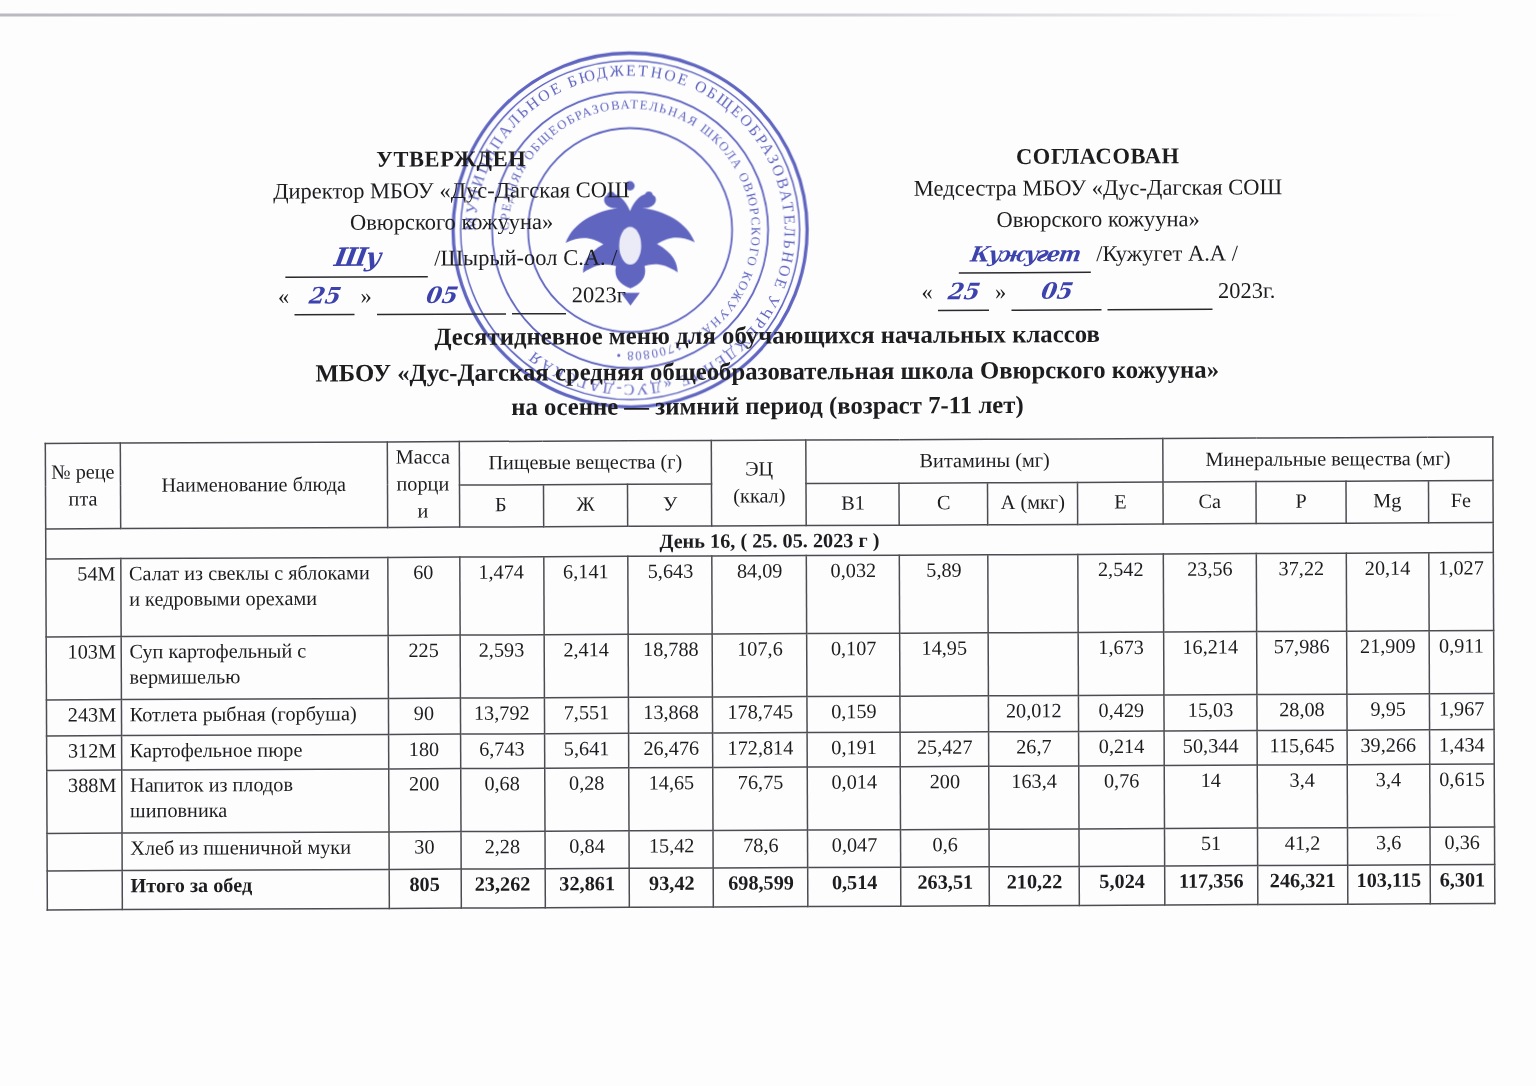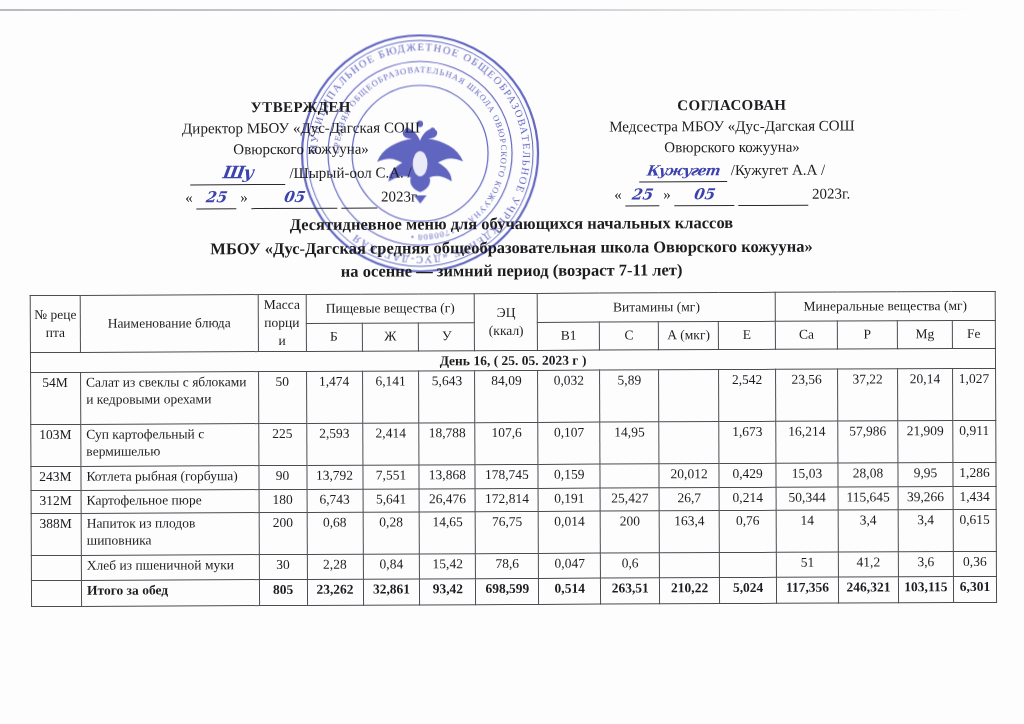--- a/index.html
+++ b/index.html
@@ -23,21 +23,21 @@
          filter:blur(.3px);}
   
   .doc-title{position:absolute;top:212px;left:0;width:100%;text-align:center;font-weight:bold;
              font-size:16.5px;line-height:23.5px;z-index:3;}
   
   .menu-table{position:absolute;left:30px;top:293px;width:966px;border-collapse:collapse;z-index:3;
               font-size:13.5px;}
   .menu-table th,.menu-table td{border:1px solid #4c4c52;padding:1px 3px;text-align:center;
               vertical-align:top;font-weight:normal;line-height:17px;}
   .menu-table thead th{vertical-align:middle;line-height:18px;}
-  .menu-table .recipe-cell{text-align:center;padding-left:2px;}
+  .menu-table .recipe-cell{text-align:right;padding-left:2px;}
   .menu-table .dish-cell{text-align:left;padding-left:5px;margin-top:20px;}
   .menu-table .day-row td{font-weight:bold;border-left:1px solid #4c4c52;border-right:1px solid #4c4c52;
               padding:1px 0;}
   .menu-table .day-row span{}
   .menu-table tr.bold-row td{font-weight:bold;}
   .narrow{overflow-wrap:anywhere;word-break:break-all;}
   .r1{height:52px}.r2{height:42px}.r3{height:24px}.r4{height:23px}.r5{height:42px}.r6{height:25px}.r7{height:26px}
 </style>
 </head>
 <body>
@@ -166,21 +166,21 @@
         <th>Fe</th>
       </tr>
     </thead>
     <tbody>
       <tr class="day-row">
         <td colspan="15"><span>День 16,   ( 25. 05.  2023 г )</span></td>
       </tr>
     <tr class="r1">
             <td class="recipe-cell">54М</td>
             <td class="dish-cell">Салат из свеклы с яблоками и кедровыми орехами</td>
-            <td>50</td>
+            <td>60</td>
             <td>1,474</td>
             <td>6,141</td>
             <td>5,643</td>
             <td>84,09</td>
             <td>0,032</td>
             <td>5,89</td>
             <td></td>
             <td>2,542</td>
             <td>23,56</td>
             <td>37,22</td>
@@ -212,21 +212,21 @@
             <td>7,551</td>
             <td>13,868</td>
             <td>178,745</td>
             <td>0,159</td>
             <td></td>
             <td>20,012</td>
             <td>0,429</td>
             <td>15,03</td>
             <td>28,08</td>
             <td>9,95</td>
-            <td>1,286</td>
+            <td>1,967</td>
           </tr>
           <tr class="r4">
             <td class="recipe-cell">312М</td>
             <td class="dish-cell">Картофельное пюре</td>
             <td>180</td>
             <td>6,743</td>
             <td>5,641</td>
             <td>26,476</td>
             <td>172,814</td>
             <td>0,191</td>

